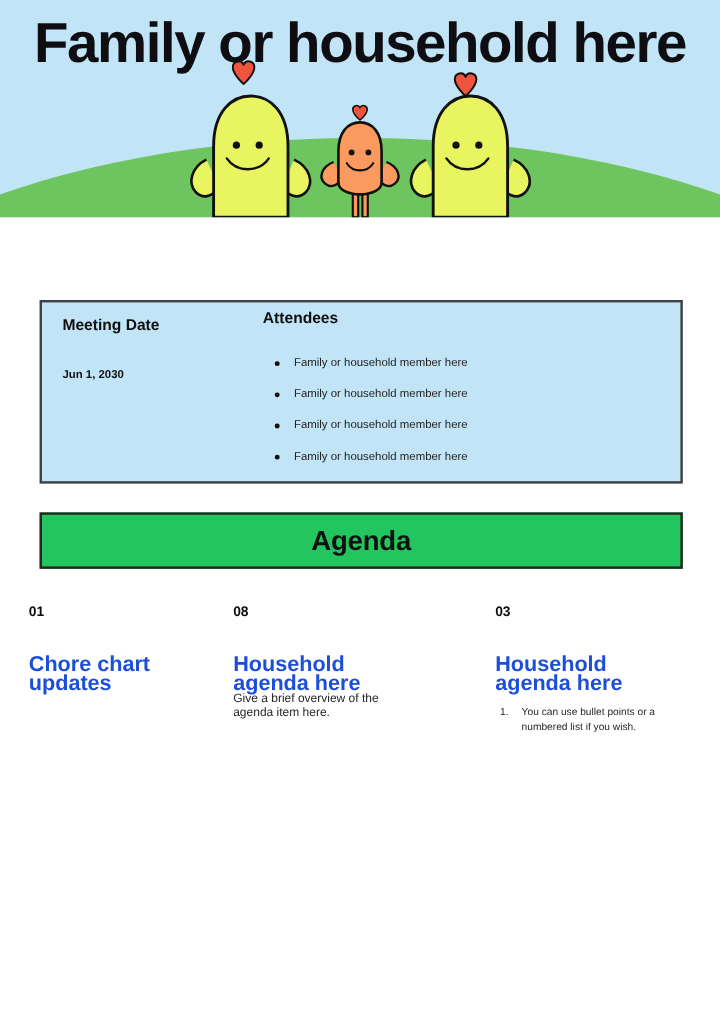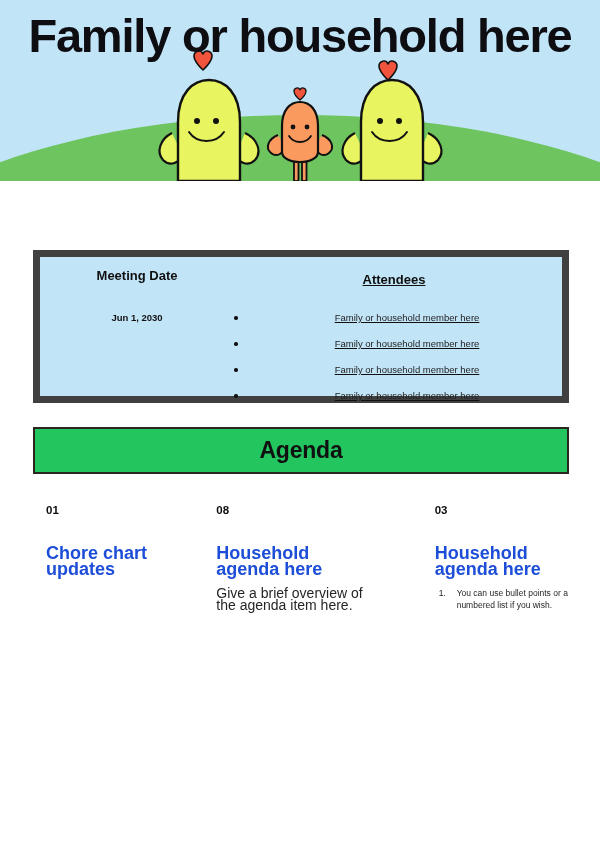--- a/index.html
+++ b/index.html
@@ -48,36 +48,34 @@
   }
 
   
   .info-box {
     position: absolute;
     left: 33px;
     top: 250px;
     width: 536px;
     height: 153px;
     background: #c2e4f7;
-    border: 7px solid #404040;
+    border: 2px solid #404040;
     box-sizing: border-box;
-    text-align: center;
   }
   .info-col-date {
     position: absolute;
     left: 17px;
     top: 10px;
     width: 160px;
   }
   .info-col-att {
     position: absolute;
     left: 184px;
-    top: 14px;
+    top: 4px;
     width: 340px;
-    text-decoration: underline;
   }
   .info-head {
     font-size: 13px;
     font-weight: bold;
     line-height: 18px;
     color: #0f0f0f;
   }
   .info-date-value {
     margin-top: 26px;
     font-size: 9.5px;
@@ -126,21 +124,21 @@
   .agenda-banner span {
     font-size: 23px;
     font-weight: bold;
     color: #101010;
     letter-spacing: -0.2px;
   }
 
   
   .columns {
     position: absolute;
-    left: 46px;
+    left: 24px;
     top: 503px;
     width: 540px;
     display: flex;
   }
   .col {
     width: 168px;
     margin-right: 19px;
   }
   .col:last-child { margin-right: 0; margin-left: 48px; }
   .col-num {
@@ -150,22 +148,21 @@
     color: #0d0d0d;
   }
   .col-title {
     margin-top: 27px;
     font-size: 18px;
     font-weight: bold;
     line-height: 16px;
     color: #1d4ed8;
   }
   .col-body {
-    margin-top: 11px;
-    font-size: 14px;
+    font-size: 10px;
     line-height: 11.5px;
     color: #262626;
   }
   ul.col-list, ol.col-list {
     margin: 11px 0 0 0;
     padding: 0;
     list-style: none;
   }
   ul.col-list li {
     position: relative;

